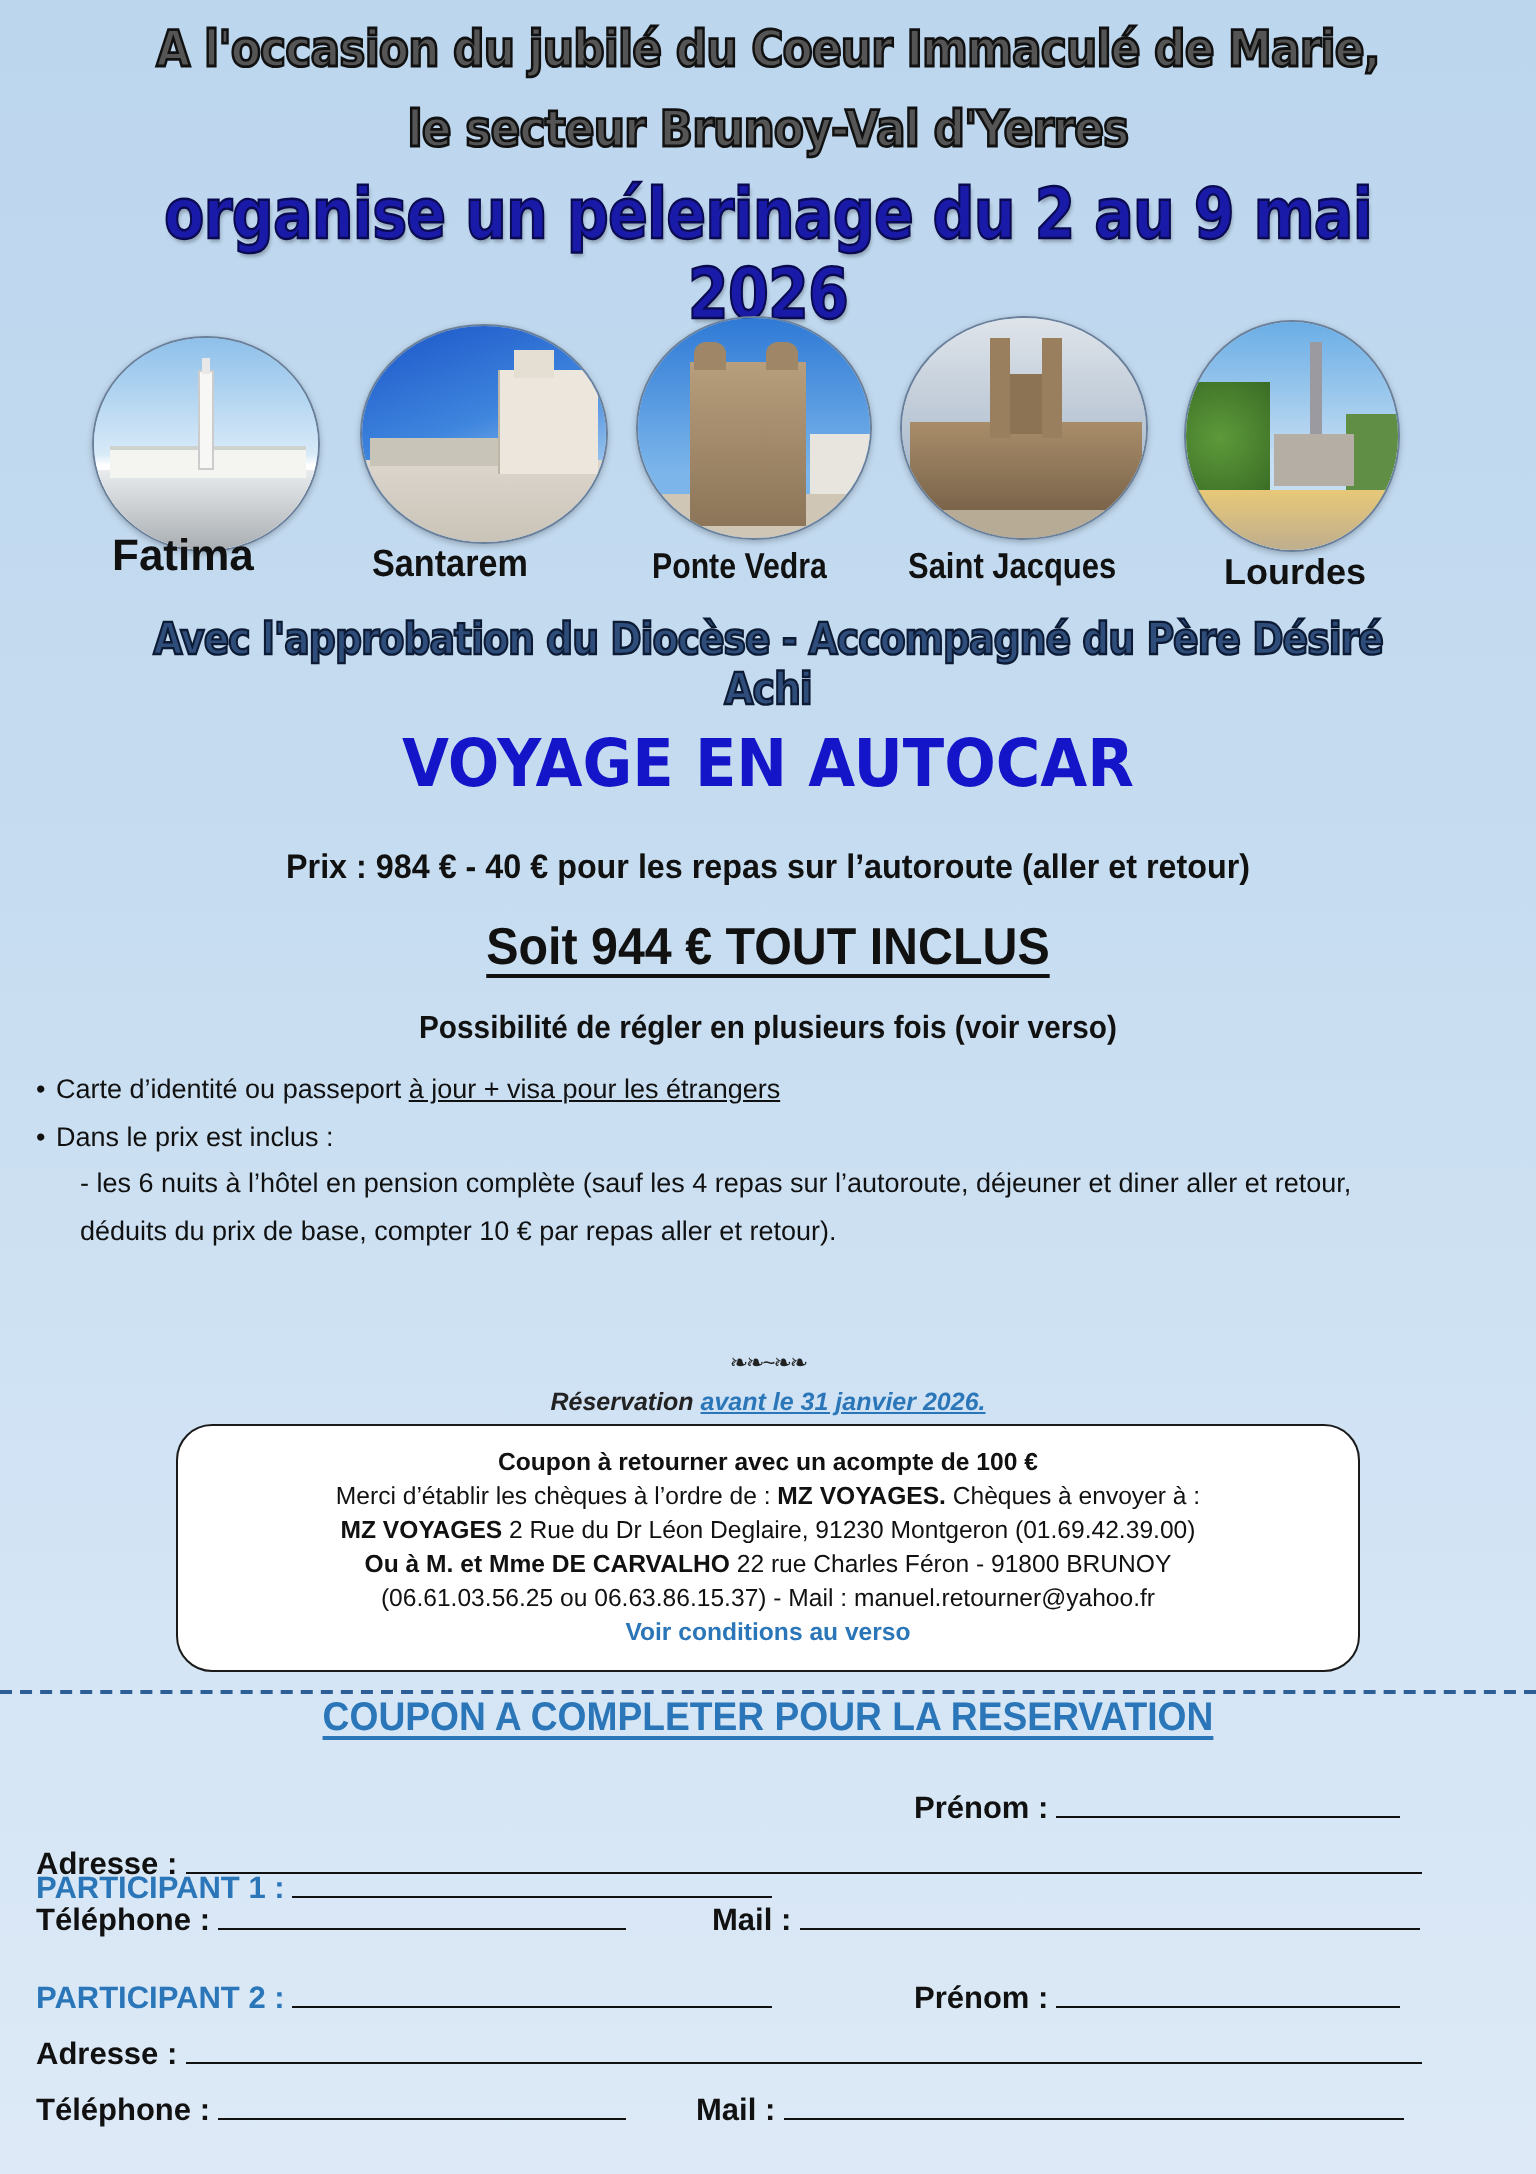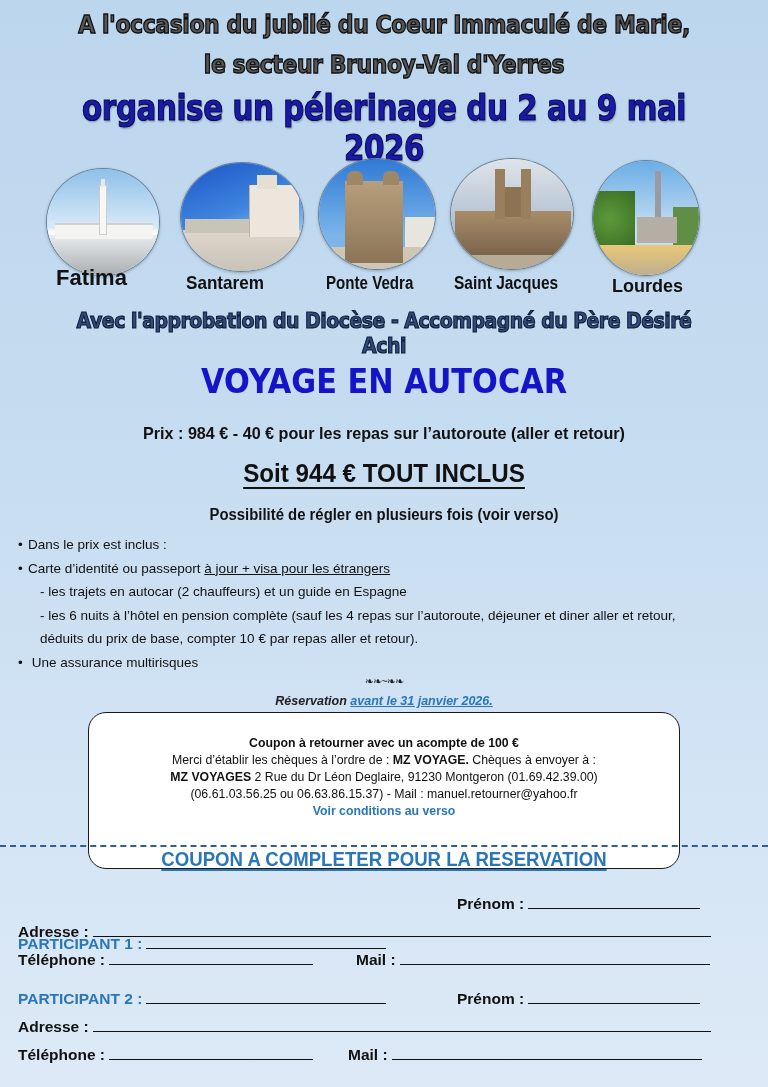--- a/index.html
+++ b/index.html
@@ -89,23 +89,23 @@
     font-size: 11px; color: #222; letter-spacing: -1px;
   }
   .reserv {
     position: absolute; top: 694px; left: 0; width: 768px; text-align: center;
     font-family: "Liberation Sans", sans-serif; font-style: italic; font-weight: bold;
     font-size: 12.5px; color: #222;
   }
   .reserv .date { color: #2a76b8; text-decoration: underline; }
 
   .coupon-box {
-    position: absolute; left: 88px; top: 712px; width: 592px; height: 157px;
+    position: absolute; left: 88px; top: 712px; width: 592px; height: 124px;
     background: #ffffff; border: 1.6px solid #1a1a1a; border-radius: 18px;
-    text-align: center; padding-top: 22px;
+    text-align: center; padding-top: 10px;
     font-family: "Liberation Sans", sans-serif; font-size: 12.3px; color: #111;
     line-height: 17px;
   }
   .coupon-box b { font-weight: bold; }
   .coupon-box .blue { color: #2a76b8; font-weight: bold; }
 
   .dash {
     position: absolute; top: 845px; left: 0; width: 768px; height: 0;
     border-top: 2px dashed #2d5f96;
   }
@@ -184,43 +184,40 @@
 
   <div class="approb">Avec l'approbation du Diocèse - Accompagné du Père Désiré Achi</div>
 
   <div class="voyage">VOYAGE EN AUTOCAR</div>
   <div class="prix">Prix : 984 € - 40 € pour les repas sur l’autoroute (aller et retour)</div>
   <div class="soit">Soit 944 € TOUT INCLUS</div>
   <div class="possib">Possibilité de régler en plusieurs fois (voir verso)</div>
 
   <div class="bullets">
     <div class="row">
+      <span class="dot">•</span><span>Carte d’identité ou passeport </span><span class="u">à jour + visa pour les étrangers</span>
+    </div>
+    <div class="row">
       <span class="dot">•</span><span>Dans le prix est inclus :</span>
     </div>
-    <div class="row">
-      <span class="dot">•</span><span>Carte d’identité ou passeport </span><span class="u">à jour + visa pour les étrangers</span>
-    </div>
-    <div class="row ind">- les trajets en autocar (2 chauffeurs) et un guide en Espagne</div>
     <div class="row ind">- les 6 nuits à l’hôtel en pension complète (sauf les 4 repas sur l’autoroute, déjeuner et diner aller et retour,</div>
     <div class="row ind">déduits du prix de base, compter 10 € par repas aller et retour).</div>
-    <div class="row">
-      <span class="dot">•</span>&nbsp;<span>Une assurance multirisques</span>
-    </div>
   </div>
 
   <div class="ornament">❧❧~❧❧</div>
 
   <div class="reserv">
     <span>Réservation </span><span class="date">avant le 31 janvier 2026.</span>
   </div>
 
   <div class="coupon-box">
     <div><b>Coupon à retourner avec un acompte de 100 €</b></div>
-    <div><span>Merci d’établir les chèques à l’ordre de : </span><b>MZ VOYAGE.</b><span> Chèques à envoyer à :</span></div>
+    <div><span>Merci d’établir les chèques à l’ordre de : </span><b>MZ VOYAGES.</b><span> Chèques à envoyer à :</span></div>
     <div><b>MZ VOYAGES</b><span> 2 Rue du Dr Léon Deglaire, 91230 Montgeron  (01.69.42.39.00)</span></div>
+    <div><b>Ou à M. et Mme DE CARVALHO</b><span> 22 rue Charles Féron - 91800 BRUNOY</span></div>
     <div>(06.61.03.56.25 ou 06.63.86.15.37) - Mail : manuel.retourner@yahoo.fr</div>
     <div class="blue">Voir conditions au verso</div>
   </div>
 
   <div class="dash"></div>
   <div class="coupon-title">COUPON A COMPLETER POUR LA RESERVATION</div>
 
   <div class="frow" style="top:935px;">
     <span class="lbl-blue">PARTICIPANT 1 :</span><span class="field" style="width:240px;"></span>
   </div>

